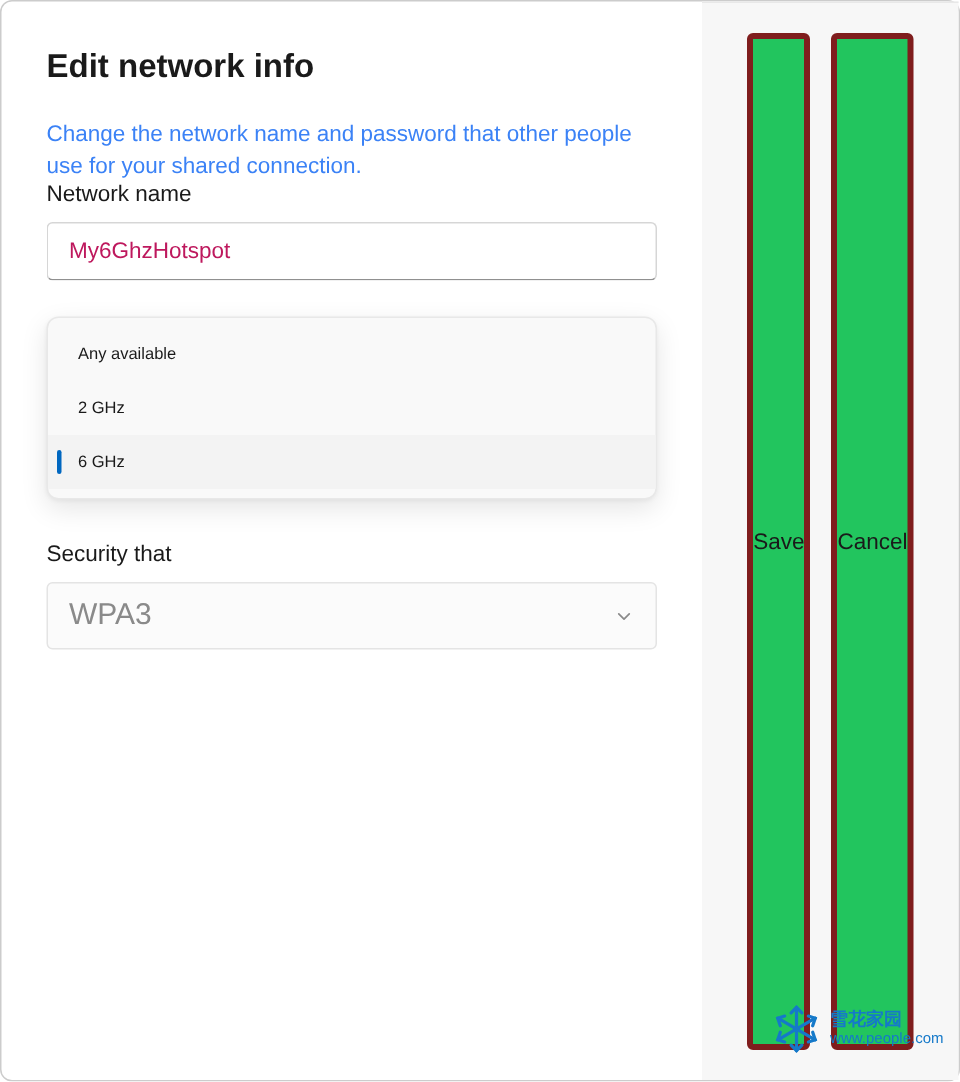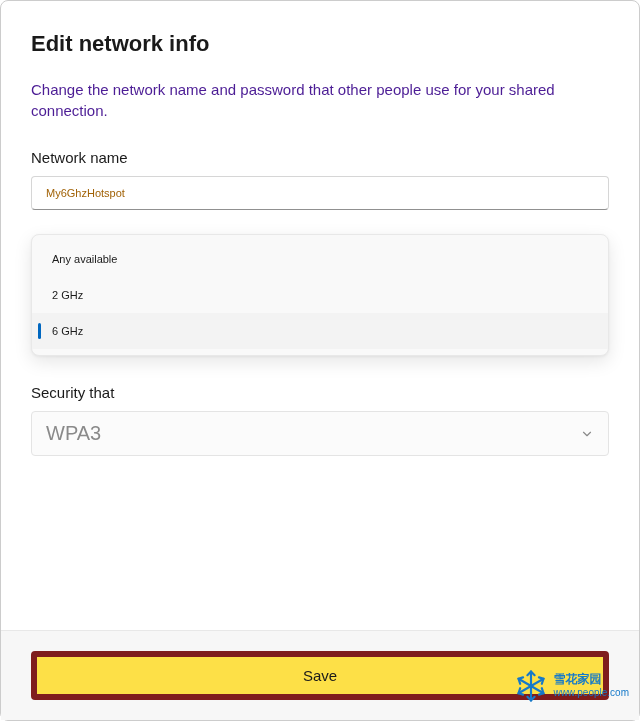--- a/index.html
+++ b/index.html
@@ -15,56 +15,55 @@
       position: relative;
       overflow: hidden;
     }
     .dialog {
       width: 100%;
       height: 100%;
       background: #ffffff;
       border: 1px solid #cccccc;
       border-radius: 8px;
       display: flex;
-      flex-direction: column;
+      flex-direction: row;
       position: relative;
     }
     .dialog-content {
       padding: 30px 30px 0 30px;
       flex: 1;
     }
     .dialog-title {
       font-size: 22px;
       font-weight: 600;
       color: #1a1a1a;
       margin-bottom: 22px;
     }
     .dialog-description {
       font-size: 15px;
-      color: #4c1d95;
+      color: #3b82f6;
       line-height: 1.4;
-      margin-bottom: 28px;
     }
     .field-label {
       font-size: 15px;
       color: #1a1a1a;
       margin-bottom: 10px;
       display: block;
     }
     .text-input {
       width: 100%;
       padding: 10px 14px;
-      font-size: 11px;
+      font-size: 15px;
       font-family: inherit;
       border: 1px solid #d6d6d6;
       border-bottom: 1.5px solid #909090;
       border-radius: 4px;
       background: #ffffff;
       outline: none;
-      color: #a16207;
+      color: #be185d;
       margin-bottom: 24px;
     }
     .dropdown-list {
       width: 100%;
       background: #f9f9f9;
       border: 1px solid #e8e8e8;
       border-radius: 8px;
       box-shadow: 0 6px 18px rgba(0,0,0,0.10), 0 1px 3px rgba(0,0,0,0.05);
       padding: 6px 0;
       margin-bottom: 28px;
@@ -119,22 +118,22 @@
       background: #f7f7f7;
       padding: 20px 30px;
       display: flex;
       gap: 14px;
     }
     .footer-button {
       flex: 1;
       padding: 10px 0;
       font-size: 15px;
       font-family: inherit;
-      background: #fde047;
-      border: 6px solid #7f1d1d;
+      background: #22c55e;
+      border: 4px solid #7f1d1d;
       border-radius: 4px;
       color: #1a1a1a;
       cursor: pointer;
       text-align: center;
     }
     .watermark {
       position: absolute;
       bottom: 16px;
       right: 10px;
       display: flex;
@@ -183,20 +182,21 @@
         <span>WPA3</span>
         <svg class="chevron" viewBox="0 0 24 24" fill="none" stroke="#8a8a8a" stroke-width="2" stroke-linecap="round" stroke-linejoin="round">
           <polyline points="6 9 12 15 18 9"></polyline>
         </svg>
       </div>
     </div>
   </div>
 
   <div class="dialog-footer">
     <button class="footer-button">Save</button>
+    <button class="footer-button">Cancel</button>
   </div>
 
   <div class="watermark">
     <svg class="watermark-logo" viewBox="0 0 50 50">
       <g stroke="#1579c9" stroke-width="3" stroke-linecap="round" fill="none">
         <line x1="25" y1="5" x2="25" y2="45"></line>
         <line x1="7.68" y1="15" x2="42.32" y2="35"></line>
         <line x1="7.68" y1="35" x2="42.32" y2="15"></line>
         <polyline points="20,10 25,5 30,10"></polyline>
         <polyline points="20,40 25,45 30,40"></polyline>

